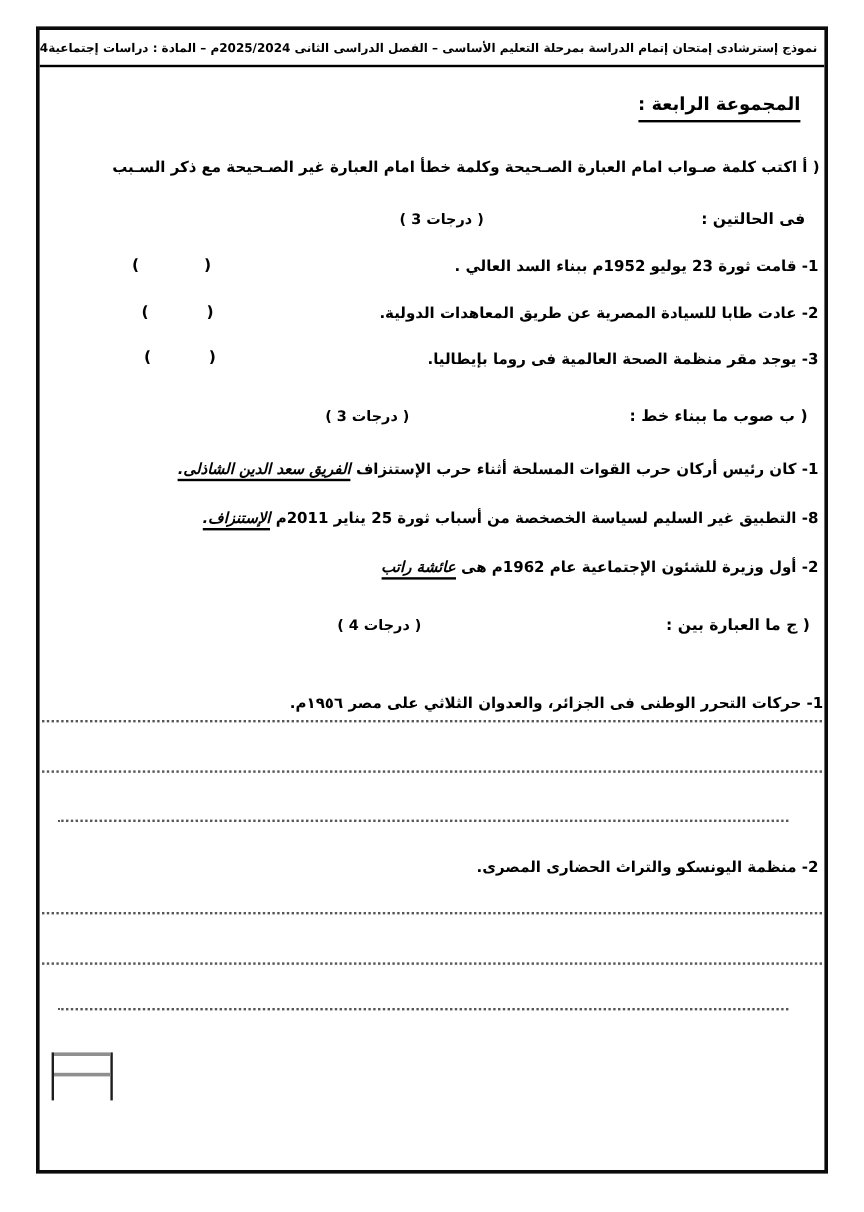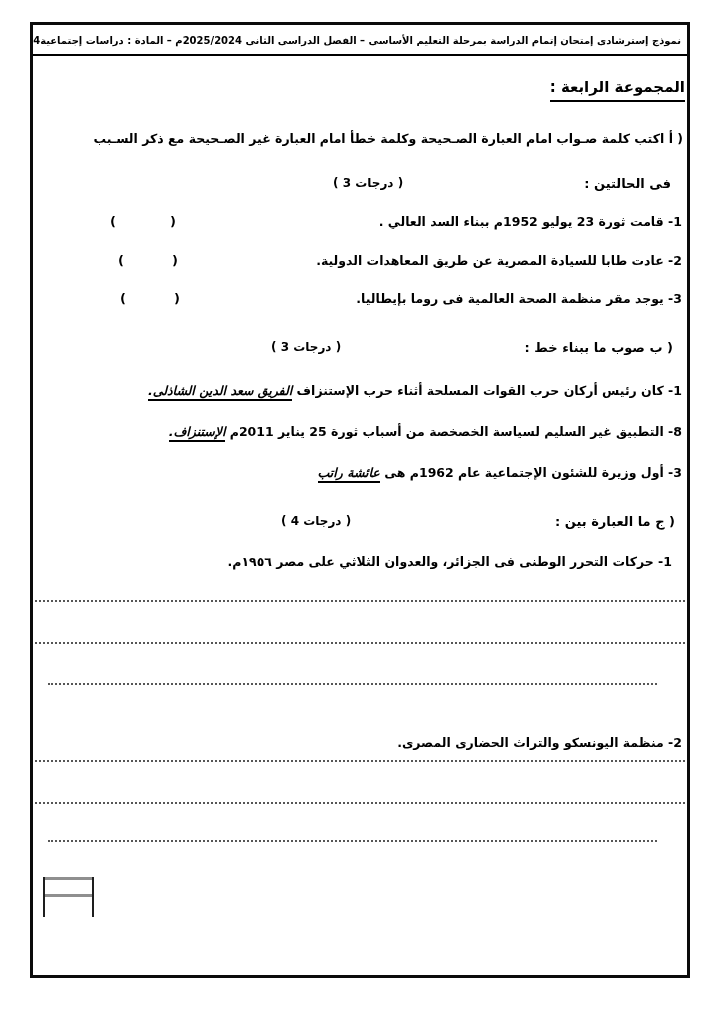--- a/index.html
+++ b/index.html
@@ -15,21 +15,21 @@
     position:absolute;left:0;right:0;direction:rtl;text-align:right;
     white-space:nowrap;line-height:19px;font-size:12.5px;
   }
   
   .page-header{
     top:4px;display:flex;justify-content:space-between;align-items:flex-end;
     font-size:10px;padding:2px 6px 4px 10px;border-bottom:2px solid #000;
   }
   .page-number{direction:ltr;text-decoration:none;}
   
-  .group-title-row{top:53px;font-size:15px;padding-right:2px;}
+  .group-title-row{top:53px;font-size:15px;padding-right:20px;}
   .group-title-row .underlined-title{display:inline-block;border-bottom:2.5px solid #000;padding-bottom:3px;}
   
   .a-prompt{top:104px;font-size:12.5px;padding-right:4px;}
   .a-sub{top:149px;font-size:13px;padding-right:16px;}
   .a-item1{top:187px;padding-right:5px;}
   .a-item2{top:226px;padding-right:5px;}
   .a-item3{top:264px;padding-right:5px;}
   .ans{
     position:absolute;top:0;display:flex;justify-content:space-between;
     direction:ltr;font-size:13px;
@@ -43,22 +43,22 @@
   .marks-b{left:238px;}
   .marks-c{left:248px;}
   
   .b-head{top:313px;font-size:13px;padding-right:14px;}
   .b-item1{top:356px;padding-right:5px;}
   .b-item2{top:397px;padding-right:5px;}
   .b-item3{top:438px;padding-right:5px;}
   .u{border-bottom:2px solid #000;padding-bottom:1px;font-style:italic;}
   
   .c-head{top:487px;font-size:13px;padding-right:12px;}
-  .c-item1{top:527px;padding-right:15px;}
-  .c-item2{top:688px;padding-right:5px;margin-top:20px;}
+  .c-item1{top:551px;padding-right:1px;}
+  .c-item2{top:688px;padding-right:5px;}
   
   .dots{position:absolute;height:0;border-top:2px dotted #565656;left:2px;right:2px;}
   .dots.short{left:15px;right:30px;}
   .d1{top:575px;} .d2{top:617px;} .d3{top:658px;}
   .d4{top:735px;} .d5{top:777px;} .d6{top:815px;}
   
   .mini-table{
     position:absolute;left:10px;top:852px;width:47px;height:40px;
     border-left:2px solid #1e1e1e;border-right:2px solid #1e1e1e;
   }
@@ -118,21 +118,21 @@
   </div>
   <div class="row b-item1">
     <span>1- كان رئيس أركان حرب القوات المسلحة أثناء حرب الإستنزاف</span>
     <span class="u">الفريق سعد الدين الشاذلى.</span>
   </div>
   <div class="row b-item2">
     <span>8- التطبيق غير السليم لسياسة الخصخصة من أسباب ثورة 25 يناير 2011م</span>
     <span class="u">الإستنزاف.</span>
   </div>
   <div class="row b-item3">
-    <span>3- أول وزيرة للشئون الإجتماعية عام 1962م هى</span>
+    <span>2- أول وزيرة للشئون الإجتماعية عام 1962م هى</span>
     <span class="u">عائشة راتب</span>
   </div>
 
   <div class="row c-head">
     <span class="sec-label" dir="ltr">ج )</span>
     <span>ما العبارة بين :</span>
     <span class="marks marks-c" dir="ltr">( 4 درجات )</span>
   </div>
 
   <div class="row c-item1">

